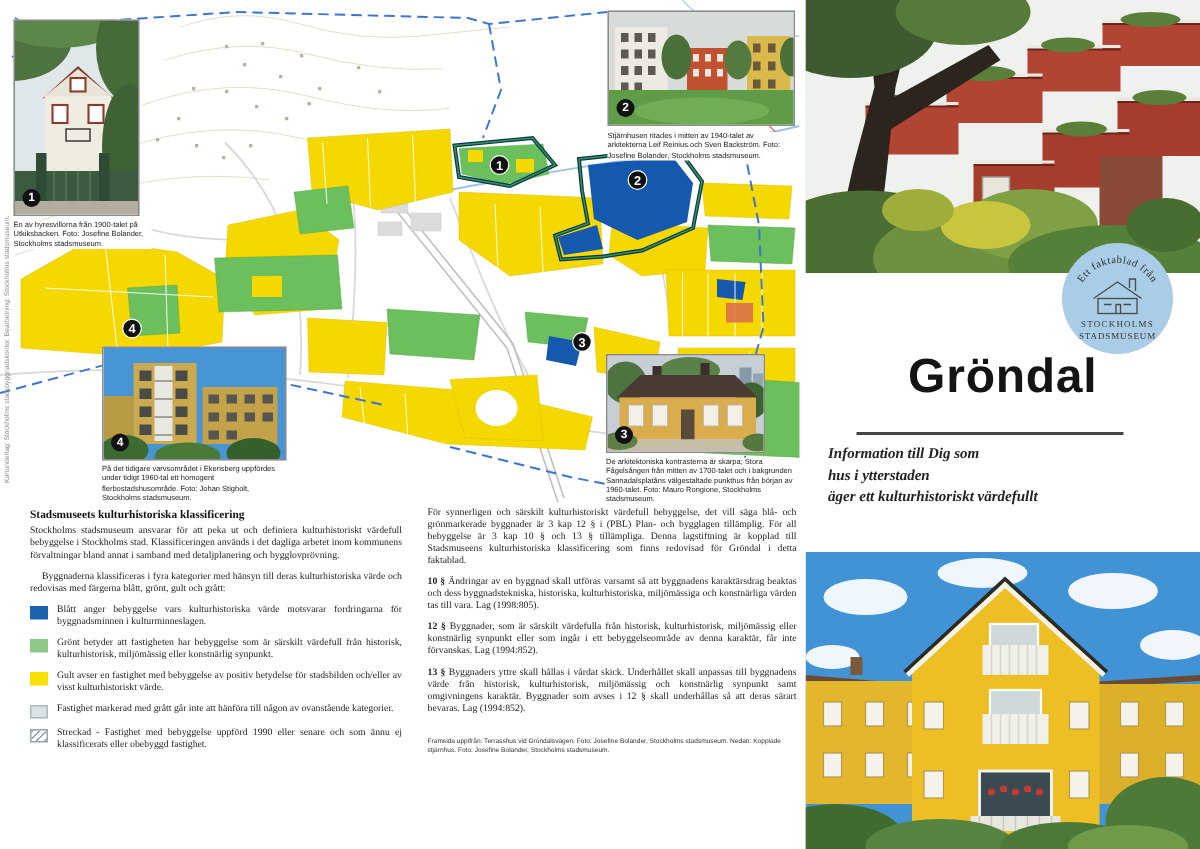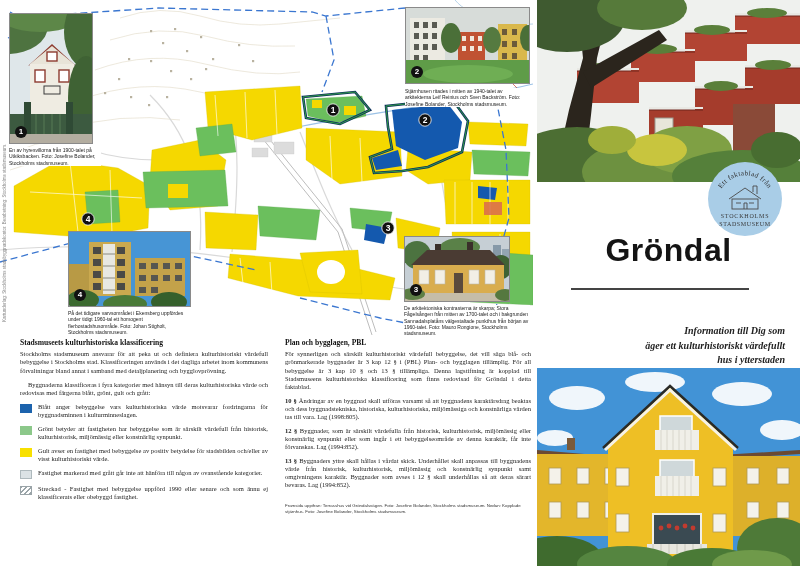--- a/index.html
+++ b/index.html
@@ -30,22 +30,22 @@
   .legend-text{flex:1;}
   .credits{font-family:"Liberation Sans",sans-serif;font-size:4.4px;line-height:1.45;color:#333;
            margin-top:14px;text-align:left;}
   .edge-note{position:absolute;left:2px;top:322px;transform:rotate(-90deg);transform-origin:left top;
              font-family:"Liberation Sans",sans-serif;font-size:4.5px;color:#8a8a8a;white-space:nowrap;}
   
   .cover-title{position:absolute;left:537px;top:234px;width:263px;text-align:center;
                font-family:"Liberation Sans",sans-serif;font-weight:bold;font-size:32px;
                letter-spacing:0.5px;color:#141414;line-height:1;}
   .cover-rule{position:absolute;left:571px;top:288px;width:178px;height:1.6px;background:#444;}
-  .cover-sub{position:absolute;left:552px;top:296px;width:233px;text-align:right;
-             font-style:italic;font-weight:bold;font-size:10px;line-height:1.45;color:#222;margin-top:28px;}
+  .cover-sub{position:absolute;left:552px;top:296px;width:233px;text-align:left;
+             font-style:italic;font-weight:bold;font-size:10px;line-height:1.45;color:#222;}
 </style>
 </head>
 <body>
 
 <div id="sheet">
 
   <svg class="abs" style="left:0;top:0" width="533" height="338" viewBox="0 0 533 338">
     <rect x="0" y="0" width="533" height="338" fill="#ffffff"></rect>
 
     <g stroke="#ddd5bf" stroke-width="0.6" fill="none" opacity="0.9">
@@ -382,21 +382,20 @@
       <span class="swatch gray"></span>
       <span class="legend-text">Fastighet markerad med grått går inte att hänföra till någon av ovanstående kategorier.</span>
     </div>
     <div class="legend-row">
       <span class="swatch hatched"></span>
       <span class="legend-text">Streckad - Fastighet med bebyggelse uppförd 1990 eller senare och som ännu ej klassificerats eller obebyggd fastighet.</span>
     </div>
   </div>
 
   <div class="col" style="left:285px;top:338px;width:246px">
-    <h3>Plan och bygglagen, PBL</h3>
     <p>För synnerligen och särskilt kulturhistoriskt värdefull bebyggelse, det vill säga blå- och grönmarkerade byggnader är 3 kap 12 § i (PBL) Plan- och bygglagen tillämplig. För all bebyggelse är 3 kap 10 § och 13 § tillämpliga. Denna lagstiftning är kopplad till Stadsmuseens kulturhistoriska klassificering som finns redovisad för Gröndal i detta faktablad.</p>
     <p>
       <b>10 §</b>
       <span>Ändringar av en byggnad skall utföras varsamt så att byggnadens karaktärsdrag beaktas och dess byggnadstekniska, historiska, kulturhistoriska, miljömässiga och konstnärliga värden tas till vara. Lag (1998:805).</span>
     </p>
     <p>
       <b>12 §</b>
       <span>Byggnader, som är särskilt värdefulla från historisk, kulturhistorisk, miljömässig eller konstnärlig synpunkt eller som ingår i ett bebyggelseområde av denna karaktär, får inte förvanskas. Lag (1994:852).</span>
     </p>
     <p>
@@ -473,22 +472,22 @@
       <path d="M-9,4 h5 M4,4 h5 M-1,10 v-6 h3 v6"></path>
     </g>
     <text x="0" y="19" text-anchor="middle" font-family="Liberation Serif, serif" font-size="6" letter-spacing="0.8" fill="#3a3a3a">STOCKHOLMS</text>
     <text x="0" y="27" text-anchor="middle" font-family="Liberation Serif, serif" font-size="6" letter-spacing="0.6" fill="#3a3a3a">STADSMUSEUM</text>
   </svg>
 
   <div class="cover-title">Gröndal</div>
   <div class="cover-rule"></div>
   <div class="cover-sub">
     <div>Information till Dig som</div>
+    <div>hus i ytterstaden</div>
     <div>äger ett kulturhistoriskt värdefullt</div>
-    <div>hus i ytterstaden</div>
   </div>
 
   <div class="photo" style="left:537px;top:368px;width:263px;height:198px;border:none">
     <svg width="263" height="198" viewBox="0 0 263 198">
       <rect width="263" height="198" fill="#4293d6"></rect>
       <g fill="#ffffff" opacity="0.92">
         <ellipse cx="40" cy="30" rx="28" ry="12"></ellipse>
           <ellipse cx="118" cy="14" rx="30" ry="10"></ellipse>
         <ellipse cx="205" cy="26" rx="30" ry="12"></ellipse>
           <ellipse cx="245" cy="62" rx="22" ry="10"></ellipse>

